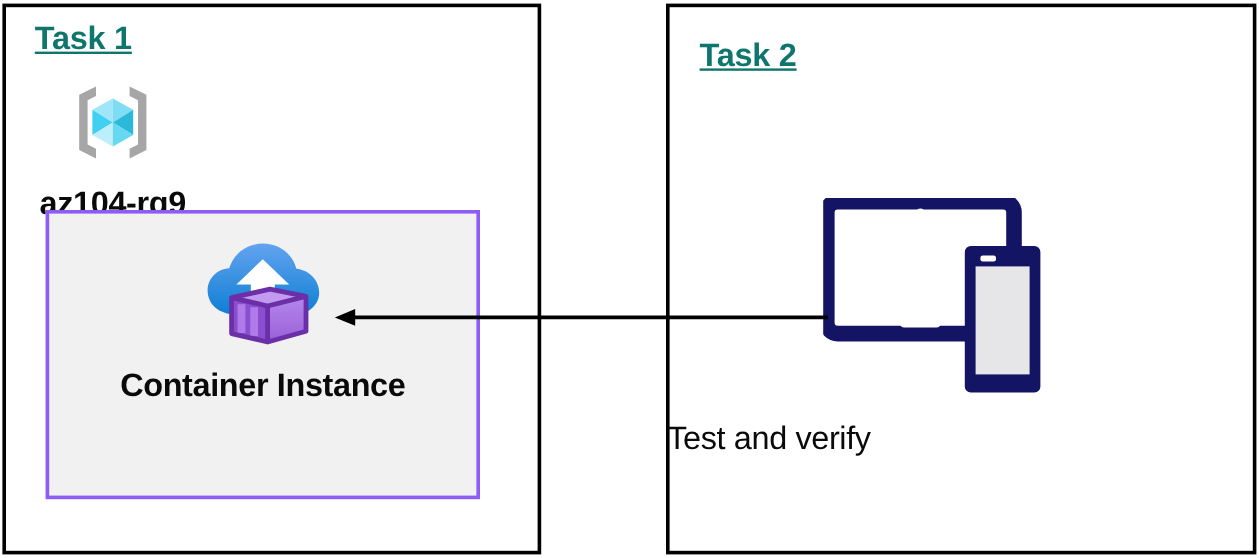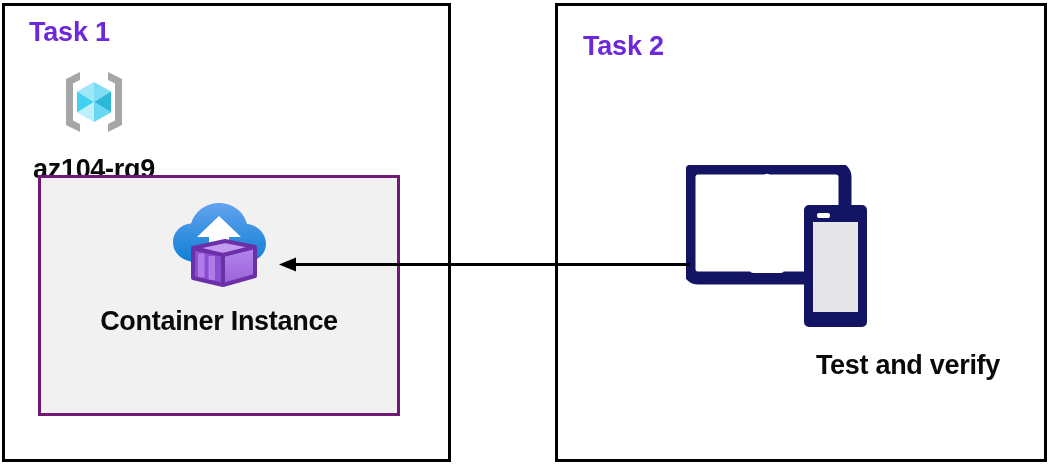--- a/index.html
+++ b/index.html
@@ -25,23 +25,24 @@
     border: 3px solid #000000;
     background: transparent;
   }
   #task1-panel { left: 2px;   top: 3px; width: 449px; height: 459px; }
   #task2-panel { left: 555px; top: 3px; width: 492px; height: 459px; }
 
   .task-title {
     position: absolute;
     font-size: 27px;
     font-weight: bold;
-    color: #6d28d9;
+    color: #0f766e;
     letter-spacing: -0.2px;
     white-space: nowrap;
+    text-decoration: underline;
   }
   #task1-title { left: 29px;  top: 17px; }
   #task2-title { left: 583px; top: 31px; }
 
   
   #rg-row {
     position: absolute;
     left: 33px;
     top: 66px;
     display: flex;
@@ -60,21 +61,21 @@
 
   
   #container-box {
     position: absolute;
     box-sizing: border-box;
     left: 38px;
     top: 175px;
     width: 362px;
     height: 241px;
     background: #f1f1f1;
-    border: 3px solid #701a75;
+    border: 3px solid #8b5cf6;
   }
   #ci-icon {
     position: absolute;
     left: 50%;
     transform: translateX(-50%);
     top: 22px;
     width: 100px;
     height: 92px;
     display: block;
   }
@@ -97,23 +98,23 @@
     top: 165px;
     width: 184px;
     height: 165px;
     display: block;
   }
   #devices-label {
     position: absolute;
     left: 556px;
     top: 350px;
     width: 444px;
-    text-align: right;
-    font-size: 27px;
-    font-weight: bold;
+    text-align: left;
+    font-size: 27px;
+    font-weight: normal;
     color: #0a0a0a;
     letter-spacing: -0.3px;
   }
 
   
   #flow-arrow {
     position: absolute;
     left: 270px;
     top: 250px;
     width: 420px;

